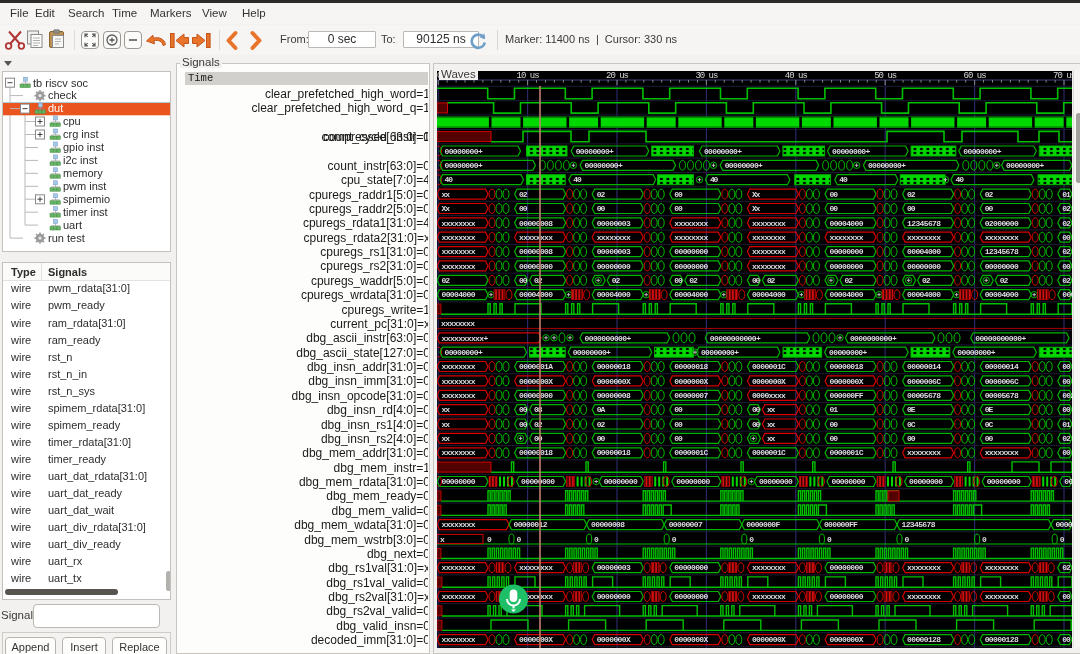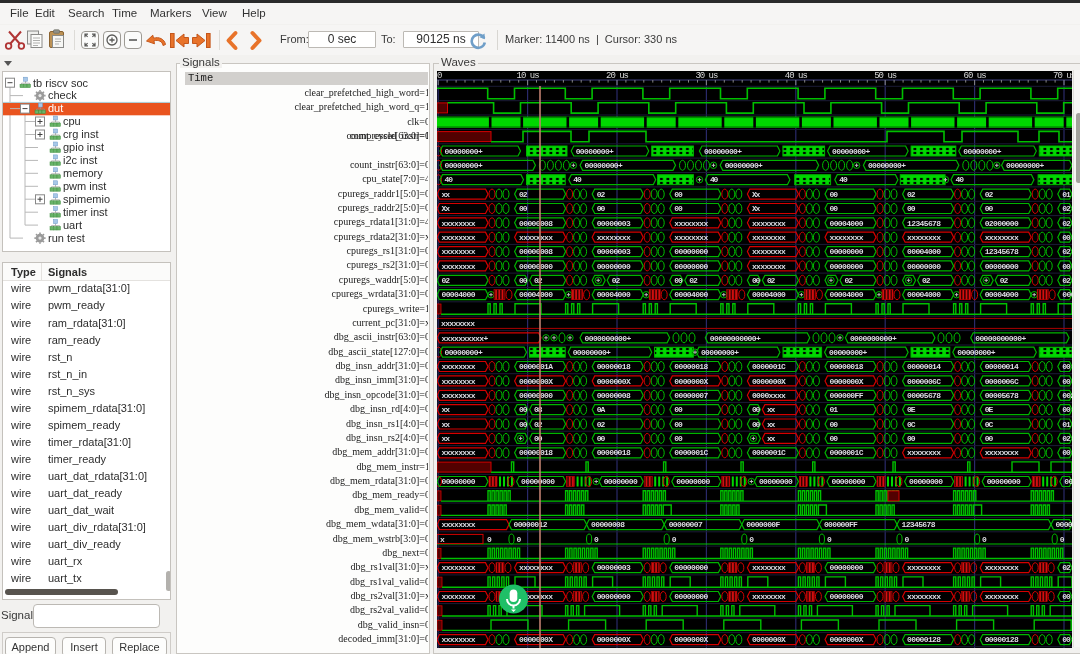--- a/index.html
+++ b/index.html
@@ -24,23 +24,23 @@
 .vsb{position:absolute;left:163px;top:308px;width:5px;height:20px;background:#b3b1ad;border-radius:2.5px}
 .hsb{position:absolute;left:2px;top:326px;width:113px;height:6px;background:#57534e;border-radius:3px}
 .filterlbl{left:1px;top:554px;font-size:11.5px;color:#3a3a3a}
 .filterinput{left:33px;top:549px;width:127px;height:24px;background:#fff;border:1px solid #bcb9b4;border-radius:4px}
 .btnframe{left:2px;top:577px;width:169px;height:22px;background:#f4f3f1;border:1px solid #cfccc8;border-bottom:none}
 .btn{position:absolute;top:5px;height:20px;background:#fdfdfc;border:1px solid #b7b4af;border-radius:4px;font-size:11px;color:#333;text-align:center;padding-top:3px}
 .sigframe{left:176px;top:8px;width:254px;height:591px;border:1px solid #c9c6c1;background:#fdfdfc}
 .siglabel{left:180px;top:1px;font-size:11.5px;color:#3a3a3a;background:#f2f1ef;padding:0 2px}
 .timehdr{position:absolute;left:4px;top:8px;width:243px;height:13px;background:#d2d0cd;font-family:"Liberation Mono",monospace;font-size:10.5px;color:#1a1a1a;padding-left:3px}
 .siglist{position:absolute;left:4px;top:0;width:247px;height:589px;overflow:hidden}
-.sigrow{position:absolute;right:-2px;width:400px;height:13px;font-family:Liberation Serif, serif;font-size:10px;color:#1a1a1a;text-align:right;white-space:pre}
+.sigrow{position:absolute;right:-2px;width:400px;height:13px;font-family:Liberation Sans, sans-serif;font-size:12px;color:#1a1a1a;text-align:right;white-space:pre}
 .wavframe{left:433px;top:8px;width:647px;height:591px;border:1px solid #c9c6c1;border-right:none;background:#f2f1ef}
-.wavlabel{left:439px;top:1px;font-size:11.5px;color:#3a3a3a;background:#f2f1ef;padding:0 2px}
+.wavlabel{left:439px;top:13px;font-size:11.5px;color:#3a3a3a;background:#f2f1ef;padding:0 2px}
 .wavesvg{position:absolute;left:3px;top:7px;width:635px;height:577px}
 .wsb{position:absolute;left:639px;top:6px;width:8px;height:577px;background:#f6f5f4;border-left:1px solid #e0deda}
 .wsbthumb{position:absolute;left:1.5px;top:43px;width:5px;height:70px;background:#a3a19d;border-radius:2.5px}
 .sep{position:absolute;top:5px;width:1px;height:20px;background:#d8d6d2}
 </style></head>
 <body>
 <div class="abs topstrip"></div>
 <div class="abs menubar">
 <span style="left:10px">File</span>
     <span style="left:35px">Edit</span>
@@ -317,21 +317,20 @@
   <div class="abs btnframe"></div>
   <div class="btn" style="left:5px;top:582px;width:51px">Append</div>
   <div class="btn" style="left:62px;top:582px;width:44px">Insert</div>
   <div class="btn" style="left:112px;top:582px;width:55px">Replace</div>
 
   <div class="abs sigframe">
     <div class="siglist">
       <div class="timehdr">Time</div>
       <div class="sigrow" style="top:23.0px">clear_prefetched_high_word=1</div>
         <div class="sigrow" style="top:37.4px">clear_prefetched_high_word_q=1</div>
-        <div class="sigrow" style="top:51.7px">clk=0</div>
         <div class="sigrow" style="top:66.1px">compressed_instr=1</div>
         <div class="sigrow" style="top:66px">count_cycle[63:0]=0</div>
         <div class="sigrow" style="top:94.8px">count_instr[63:0]=0</div>
         <div class="sigrow" style="top:109.2px">cpu_state[7:0]=4</div>
         <div class="sigrow" style="top:123.6px">cpuregs_raddr1[5:0]=0</div>
         <div class="sigrow" style="top:138.0px">cpuregs_raddr2[5:0]=0</div>
         <div class="sigrow" style="top:152.3px">cpuregs_rdata1[31:0]=4</div>
         <div class="sigrow" style="top:166.7px">cpuregs_rdata2[31:0]=x</div>
         <div class="sigrow" style="top:181.1px">cpuregs_rs1[31:0]=0</div>
         <div class="sigrow" style="top:195.4px">cpuregs_rs2[31:0]=0</div>

